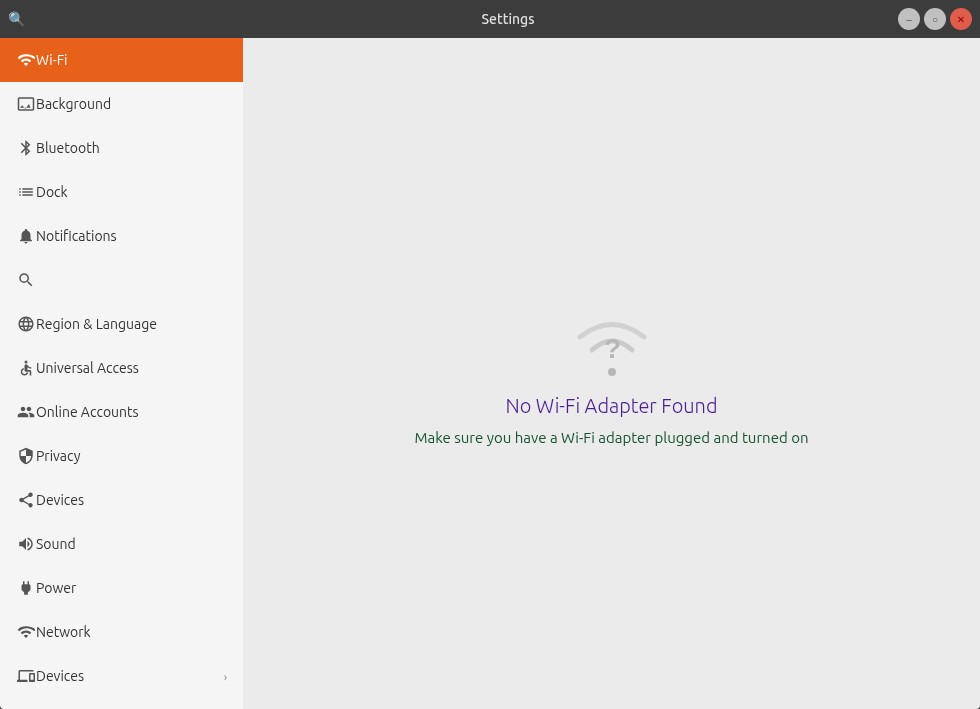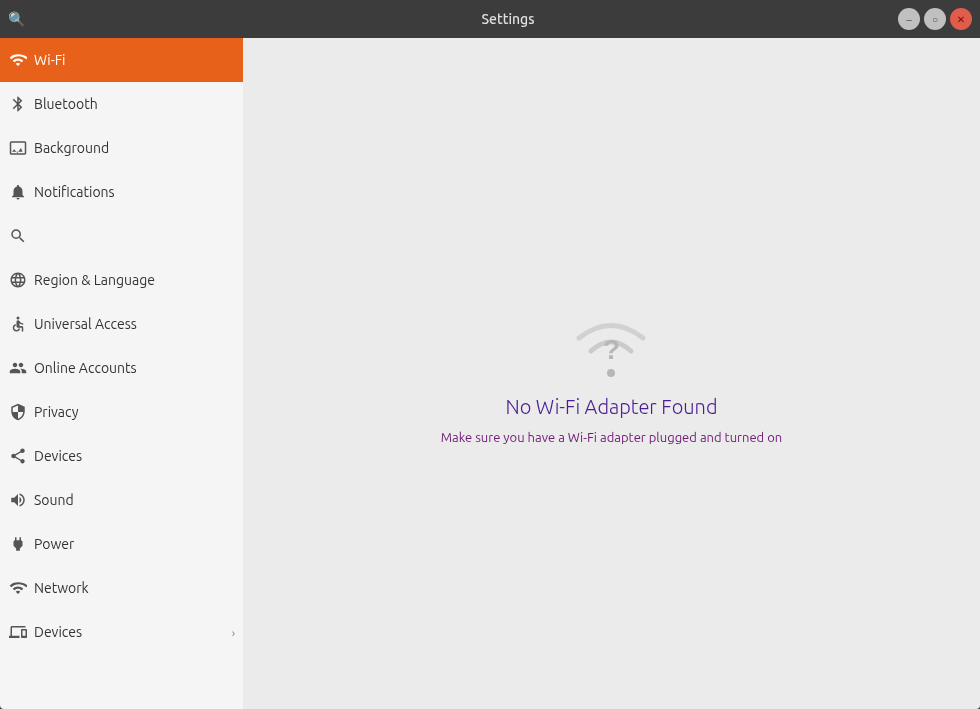--- a/index.html
+++ b/index.html
@@ -88,23 +88,23 @@
       background: #f5f5f5;
       display: flex;
       flex-direction: column;
       overflow-y: auto;
       flex-shrink: 0;
     }
 
     .sidebar-item {
       display: flex;
       align-items: center;
-      padding: 12px 8px;
+      padding: 12px 16px;
       cursor: pointer;
-      gap: 6px;
+      gap: 0;
       font-size: 14px;
       color: #333;
       border: none;
       background: transparent;
       width: 100%;
       text-align: left;
       min-height: 44px;
     }
 
     .sidebar-item.active {
@@ -166,22 +166,22 @@
     }
 
     .no-adapter-title {
       font-size: 20px;
       color: #4c1d95;
       font-weight: 300;
       text-align: center;
     }
 
     .no-adapter-subtitle {
-      font-size: 13px;
-      color: #701a75;
+      font-size: 15px;
+      color: #14532d;
     }
   </style>
 </head>
 <body>
 
 <div class="window">
 
   <div class="titlebar">
     <div class="titlebar-search">
       <span class="titlebar-search-icon">🔍</span>
@@ -209,35 +209,43 @@
           <svg width="18" height="18" viewBox="0 0 24 24" fill="currentColor">
             <path d="M1 9l2 2c5.52-5.52 14.48-5.52 20 0l2-2C18.93 2.93 5.07 2.93 1 9zm8 8l3 3 3-3c-1.65-1.66-4.34-1.66-6 0zm-4-4l2 2c2.76-2.76 7.24-2.76 10 0l2-2C15.14 9.14 8.87 9.14 5 13z"></path>
           </svg>
         </span>
         <span class="sidebar-label">Wi-Fi</span>
       </div>
 
       <div class="sidebar-item">
         <span class="sidebar-icon">
           <svg width="18" height="18" viewBox="0 0 24 24" fill="currentColor">
+            <path d="M21 3H3C2 3 1 4 1 5v14c0 1.1.9 2 2 2h18c1 0 2-1 2-2V5c0-1-.9-2-2-2zm0 16H3V5h18v14zm-5-7l-5 6.5-4-5-3 3.5h14z"></path>
+          </svg>
+        </span>
+        <span class="sidebar-label">Background</span>
+      </div>
+
+      <div class="sidebar-item">
+        <span class="sidebar-icon">
+          <svg width="18" height="18" viewBox="0 0 24 24" fill="currentColor">
             <path d="M17.71 7.71L12 2h-1v7.59L6.41 5 5 6.41 10.59 12 5 17.59 6.41 19 11 14.41V22h1l5.71-5.71-4.3-4.29 4.3-4.29zM13 5.83l1.88 1.88L13 9.59V5.83zm1.88 10.46L13 18.17v-3.76l1.88 1.88z"></path>
           </svg>
         </span>
         <span class="sidebar-label">Bluetooth</span>
       </div>
 
       <div class="sidebar-item">
         <span class="sidebar-icon">
           <svg width="18" height="18" viewBox="0 0 24 24" fill="currentColor">
-            <path d="M21 3H3C2 3 1 4 1 5v14c0 1.1.9 2 2 2h18c1 0 2-1 2-2V5c0-1-.9-2-2-2zm0 16H3V5h18v14zm-5-7l-5 6.5-4-5-3 3.5h14z"></path>
-          </svg>
-        </span>
-        <span class="sidebar-label">Background</span>
-      </div>
-
+            <path d="M3 13h2v-2H3v2zm0 4h2v-2H3v2zm0-8h2V7H3v2zm4 4h14v-2H7v2zm0 4h14v-2H7v2zM7 7v2h14V7H7z"></path>
+          </svg>
+        </span>
+        <span class="sidebar-label">Dock</span>
+      </div>
 
       <div class="sidebar-item">
         <span class="sidebar-icon">
           <svg width="18" height="18" viewBox="0 0 24 24" fill="currentColor">
             <path d="M12 22c1.1 0 2-.9 2-2h-4c0 1.1.9 2 2 2zm6-6v-5c0-3.07-1.64-5.64-4.5-6.32V4c0-.83-.67-1.5-1.5-1.5s-1.5.67-1.5 1.5v.68C7.63 5.36 6 7.92 6 11v5l-2 2v1h16v-1l-2-2z"></path>
           </svg>
         </span>
         <span class="sidebar-label">Notifications</span>
       </div>
 

